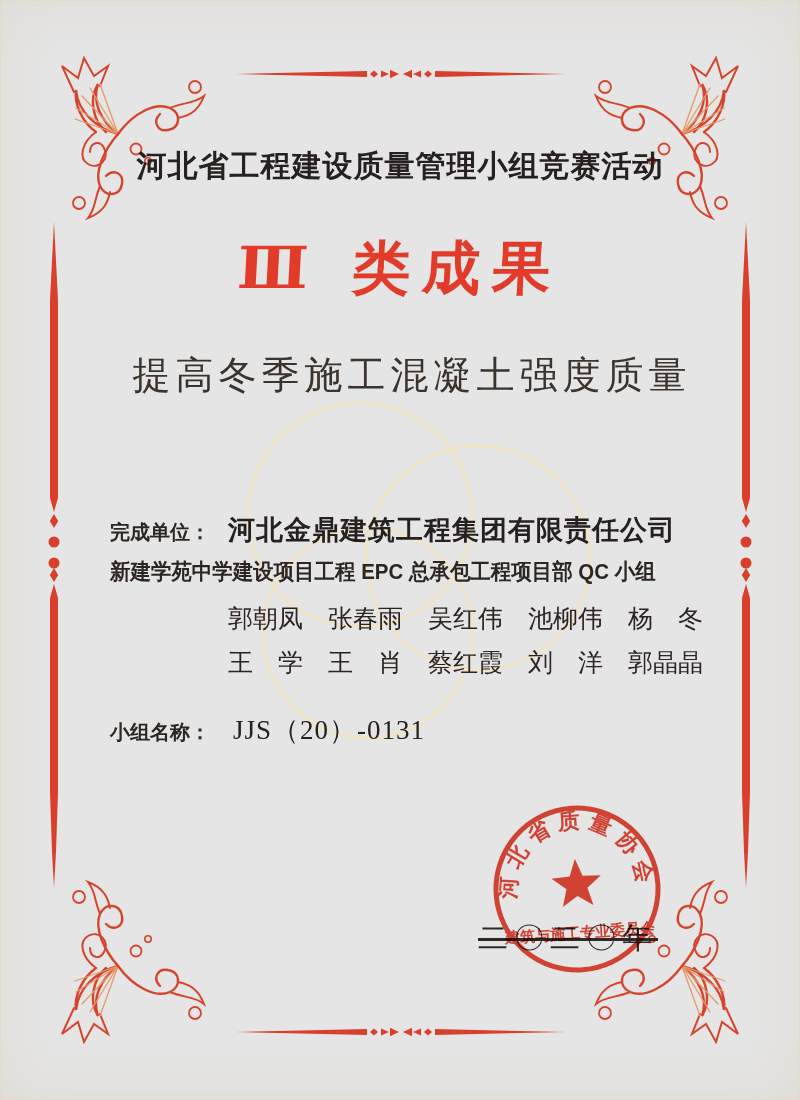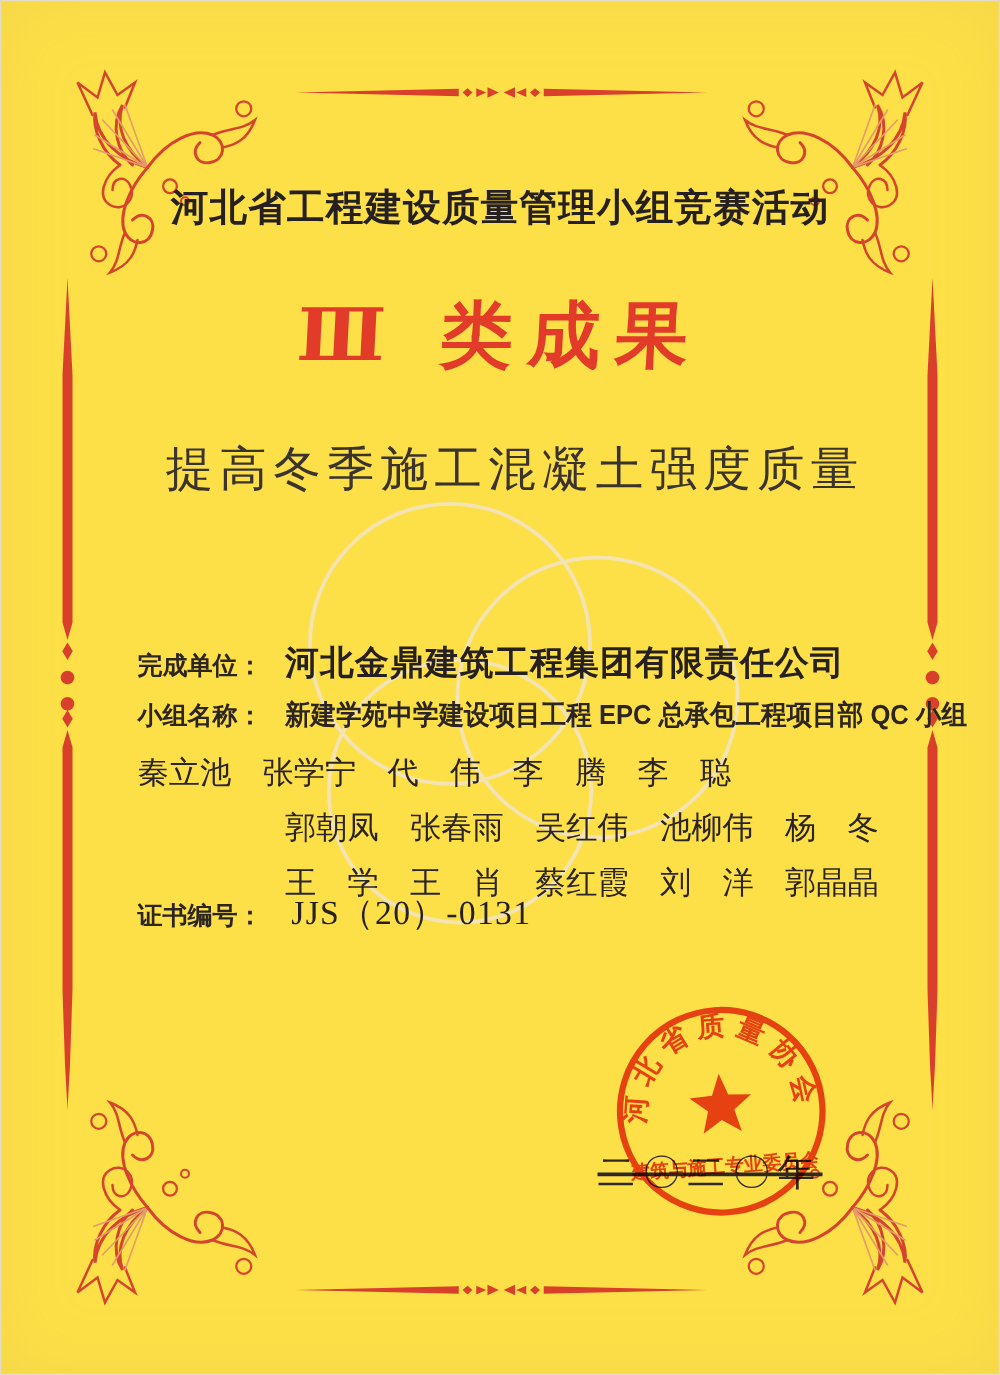--- a/index.html
+++ b/index.html
@@ -1,18 +1,18 @@
 <!DOCTYPE html>
 <html><head>
 <meta charset="utf-8">
 <style>
   html,body{margin:0;padding:0;background:#888;}
   .certificate{
     position:relative;width:800px;height:1100px;margin:0 auto;
-    background:#fde047;overflow:hidden;
+    background:#e5e5e5;overflow:hidden;
     font-family:"Liberation Sans",sans-serif;
     box-shadow:inset 0 0 60px rgba(180,150,90,.12), inset 0 0 0 1px #e9e1d2;
   }
   svg{display:block}
   .decor{position:absolute;left:0;top:0;z-index:1;}
   .txt{position:absolute;left:0;width:100%;text-align:center;white-space:nowrap;z-index:2;}
   .title{top:146px;font-size:30px;font-weight:bold;color:#262120;letter-spacing:1px;}
   .award{
     top:230px;font-family:"DejaVu Serif",serif;font-size:58px;font-weight:bold;
     color:#e23b2a;letter-spacing:12px;transform:skewX(-3deg);
@@ -115,32 +115,30 @@
   <div class="txt award">Ⅲ 类成果</div>
 
   <div class="txt subject">提高冬季施工混凝土强度质量</div>
 
   <div class="info">
     <div class="row">
       <span class="lbl">完成单位：</span>
       <span class="val-unit">河北金鼎建筑工程集团有限责任公司</span>
     </div>
     <div class="row">
-      <span class="lbl">小组名称：</span>
       <span class="val-group">新建学苑中学建设项目工程 EPC 总承包工程项目部 QC 小组</span>
     </div>
     <div class="row" style="margin-bottom:0">
-      <span class="members">秦立池　张学宁　代　伟　李　腾　李　聪</span>
     </div>
     <div class="members-cont">郭朝凤　张春雨　吴红伟　池柳伟　杨　冬</div>
     <div class="members-cont">王　学　王　肖　蔡红霞　刘　洋　郭晶晶</div>
   </div>
 
   <div class="certno">
-    <span class="lbl">证书编号：</span>
+    <span class="lbl">小组名称：</span>
     <span class="value">JJS（20）-0131</span>
   </div>
 
   <div class="year">二〇二〇年</div>
 
   <svg class="seal" width="202" height="202" viewBox="0 0 202 202">
     <circle cx="101" cy="101" r="81" fill="none" stroke="#e63a28" stroke-width="5"></circle>
     <polygon fill="#e63a28" points="101,71 107.5,88.1 125.7,89 111.5,100.4 116.3,118 101,108 85.7,118 90.5,100.4 76.3,89 94.5,88.1"></polygon>
     <path id="seal-arc" d="M43.7,121.9 A61,61 0 1 1 158.3,121.9" fill="none"></path>
     <text class="seal-text" font-size="22" letter-spacing="7">

